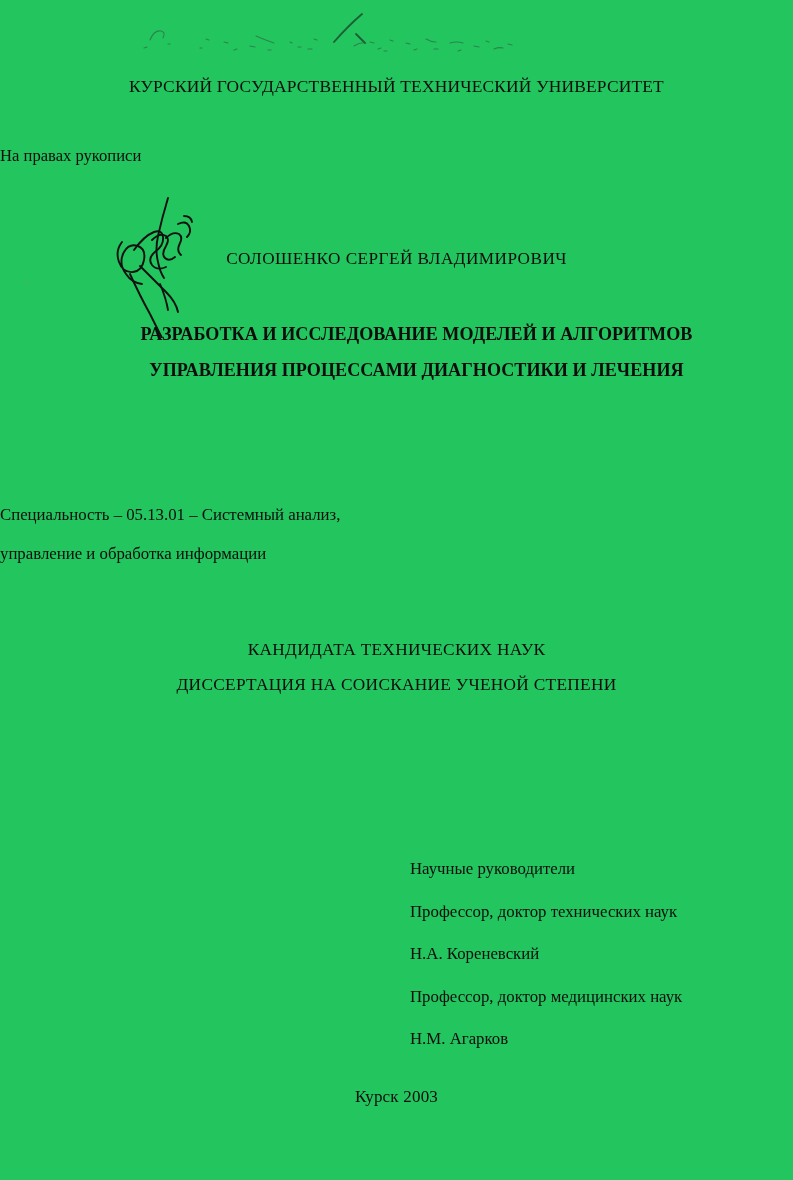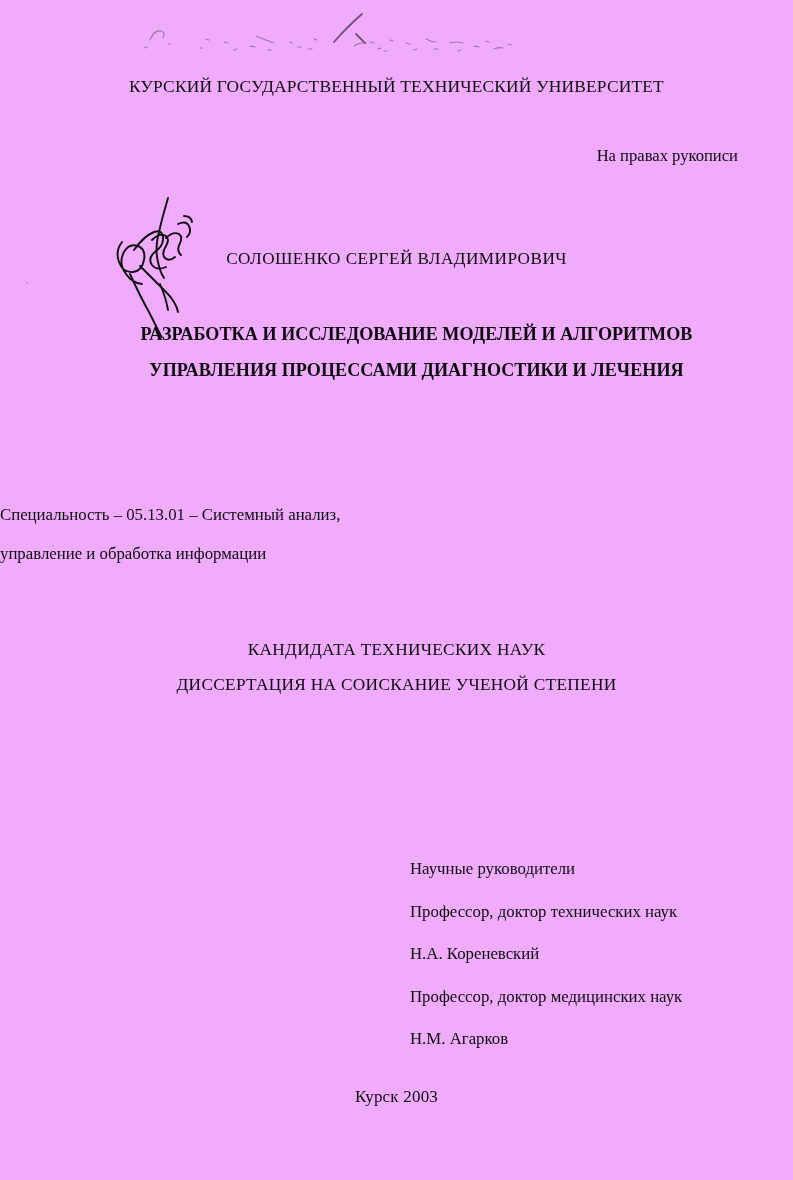--- a/index.html
+++ b/index.html
@@ -10,21 +10,21 @@
   }
   body {
     font-family: "Liberation Serif", "DejaVu Serif", serif;
     color: #0d0d0d;
   }
   .page {
     position: relative;
     width: 793px;
     height: 1180px;
     margin: 0 auto;
-    background: #f0abfc;
+    background: #22c55e;
     overflow: hidden;
   }
 
   
   .tline {
     position: absolute;
     margin: 0;
     white-space: nowrap;
     line-height: 1.0;
   }
@@ -50,21 +50,20 @@
     top: 78px;
     font-size: 17.4px;
     letter-spacing: 0.2px;
     font-weight: 400;
   }
 
   
   .rights {
     left: 0;
     width: 738px;
-    text-align: right;
     top: 148px;
     font-size: 16.6px;
   }
 
   
   .author {
     top: 250px;
     font-size: 17.2px;
     letter-spacing: 0.45px;
   }

